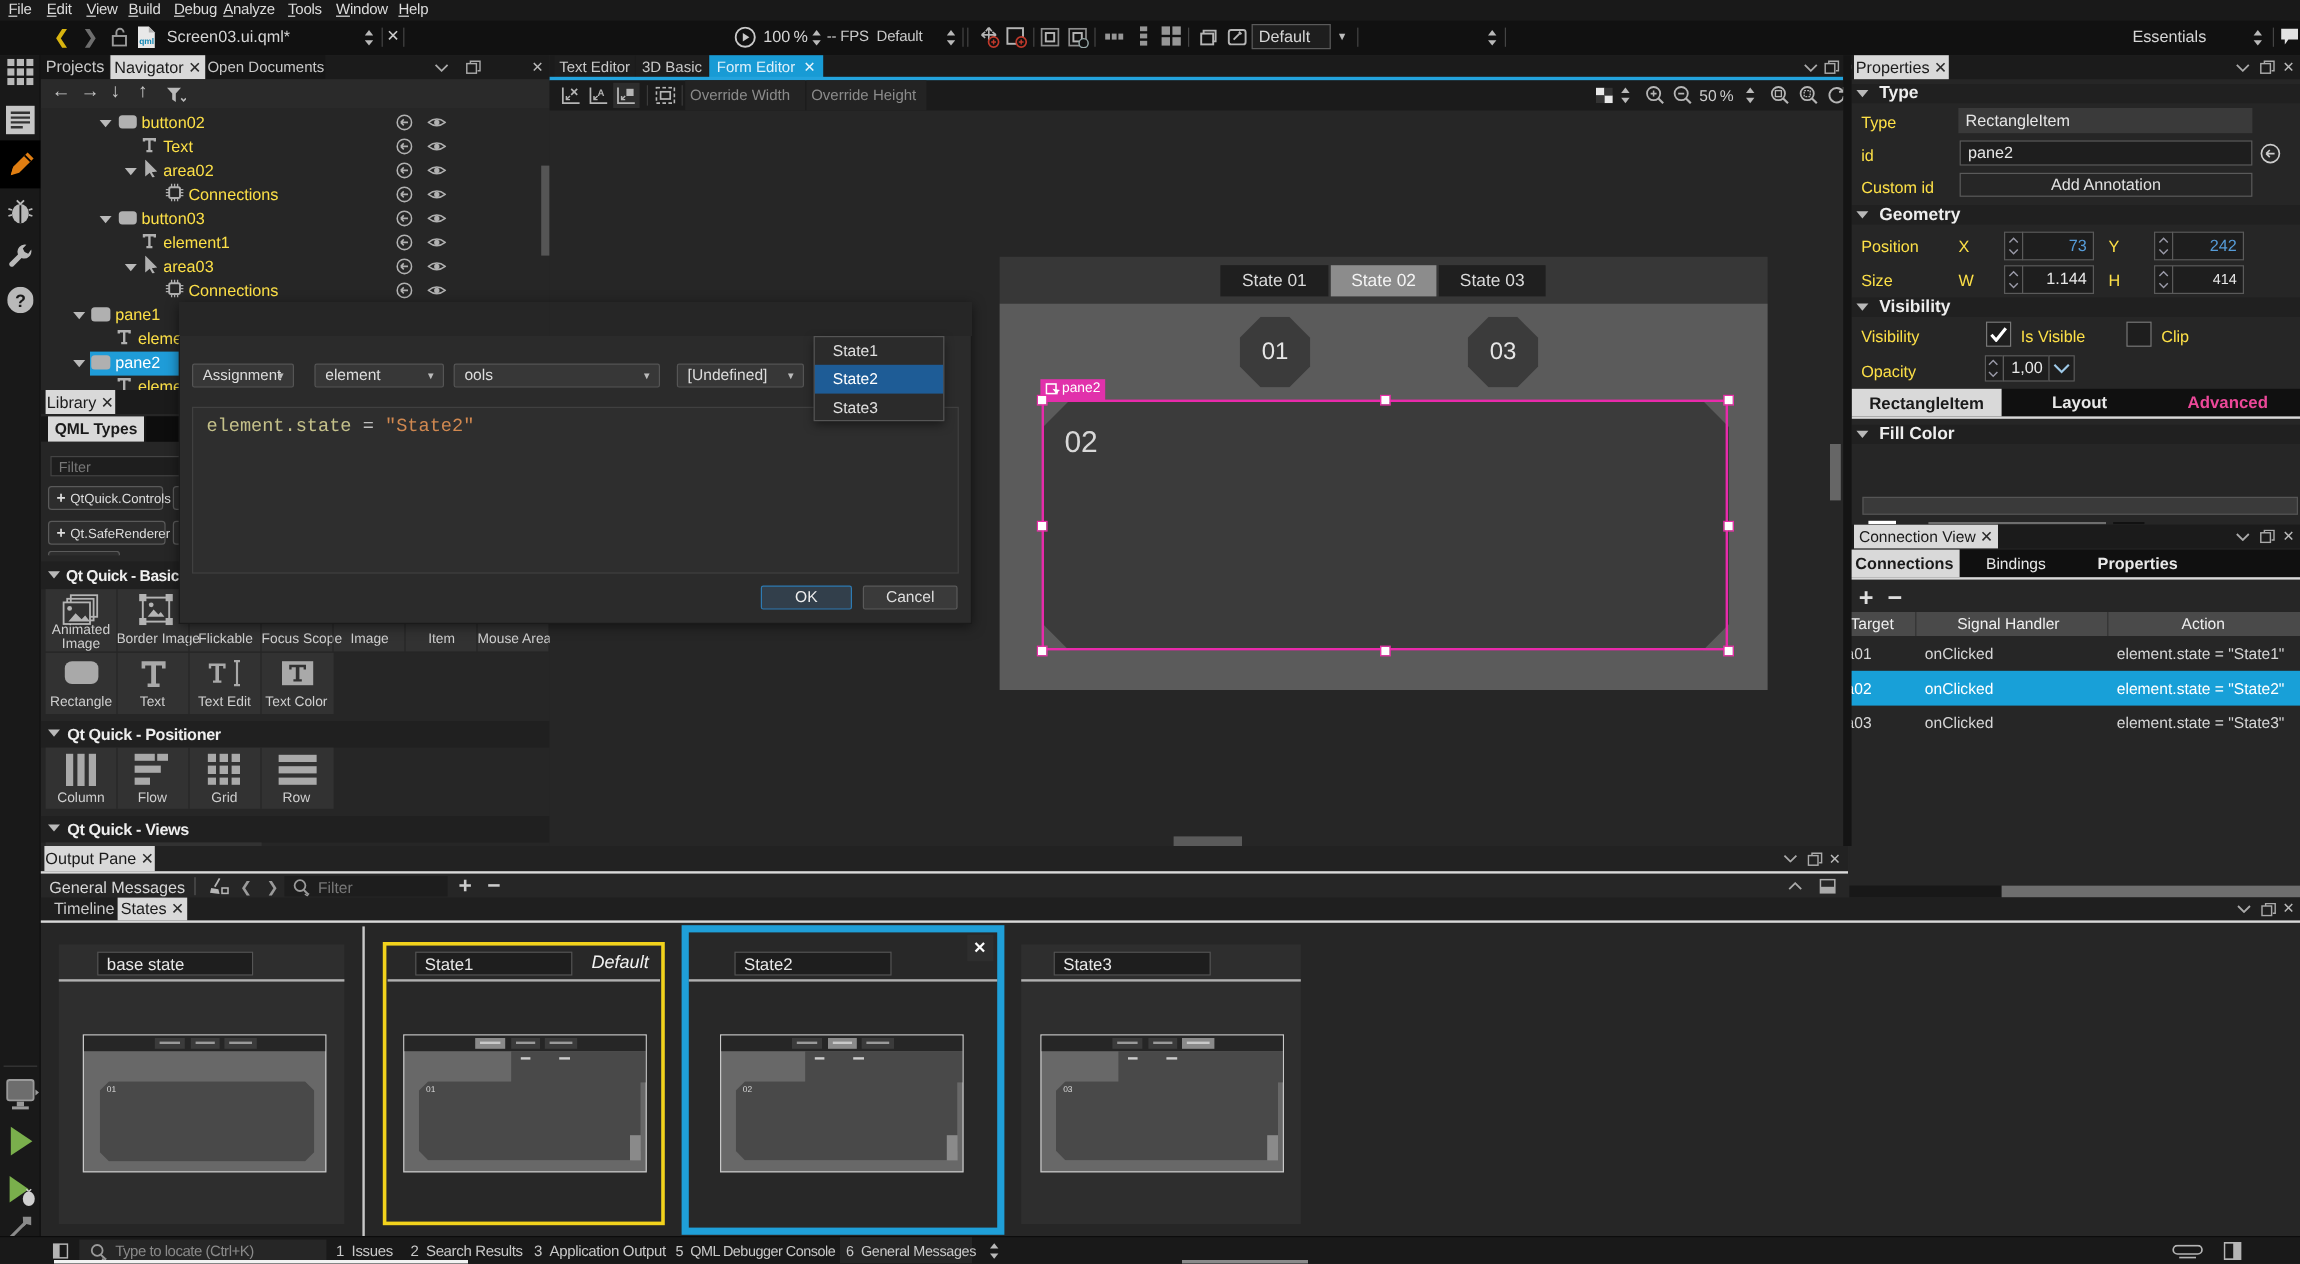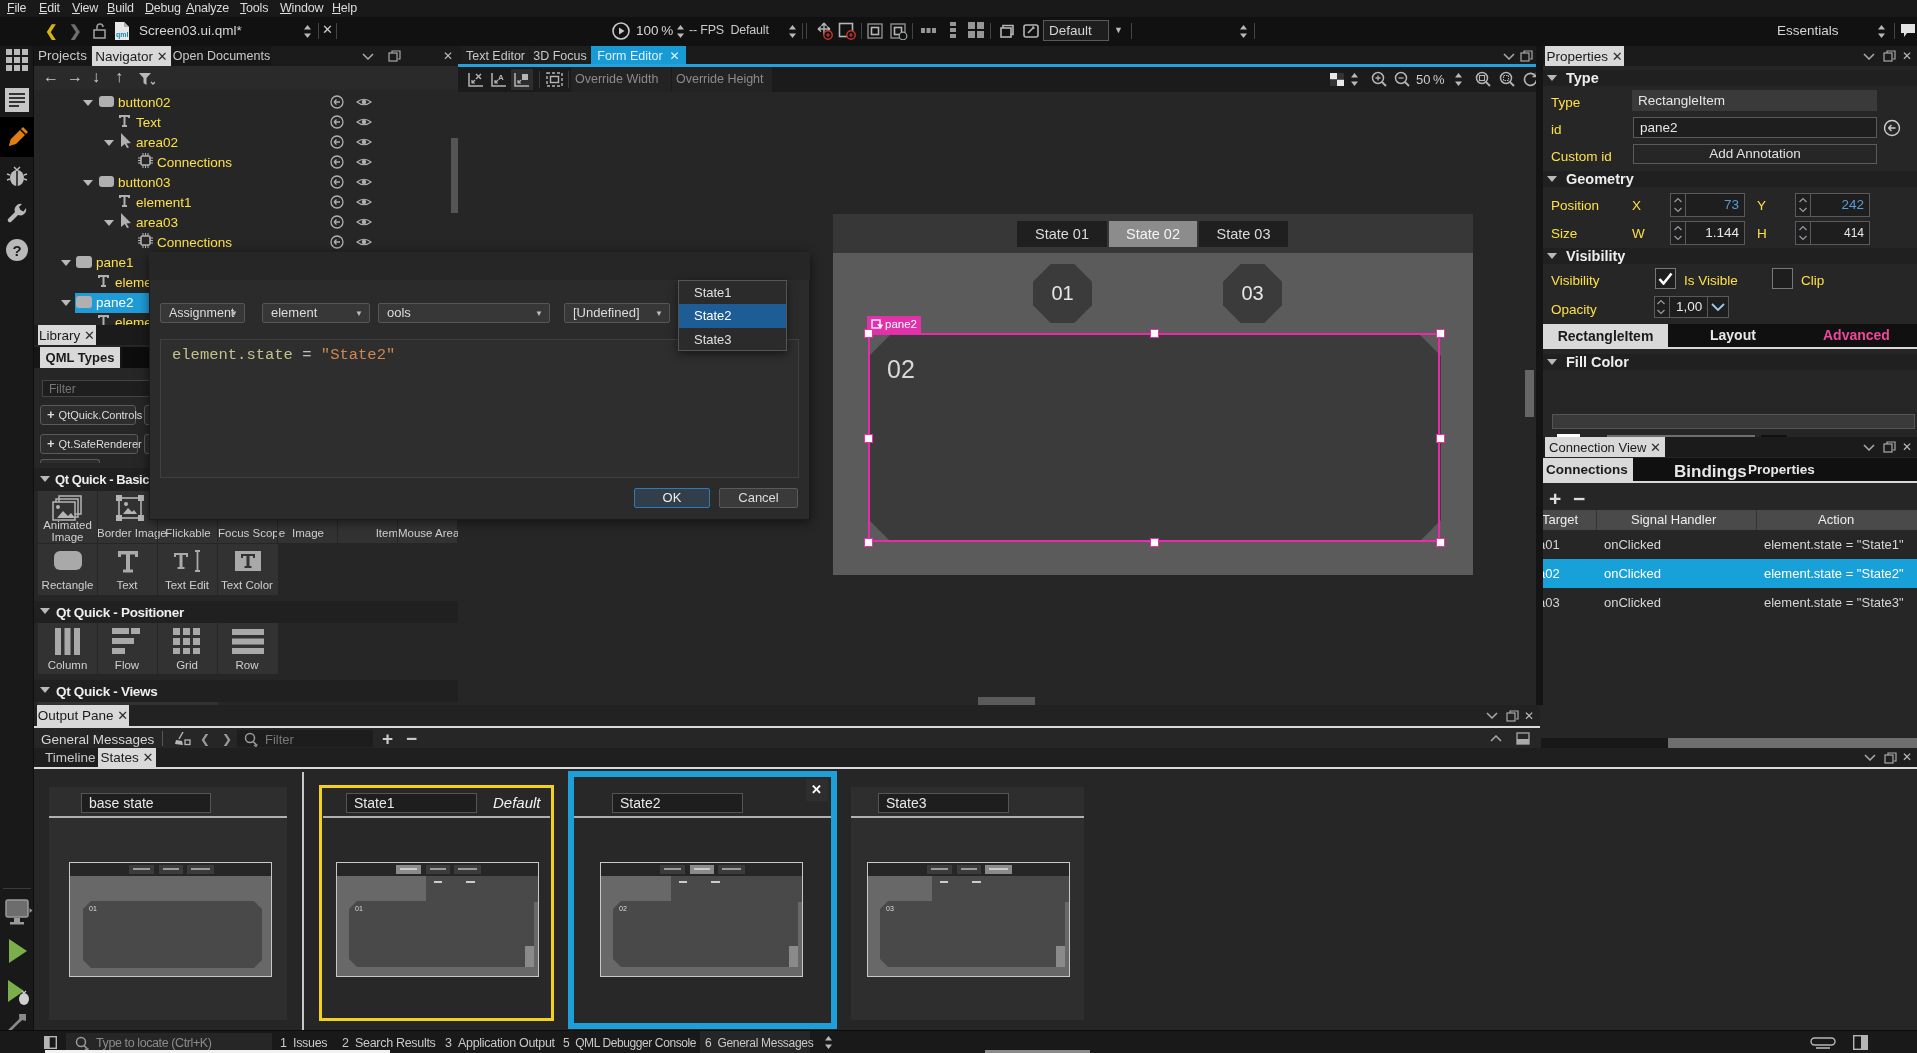--- a/index.html
+++ b/index.html
@@ -393,21 +393,21 @@
             <rect x="1" y="20" width="6" height="6"></rect>
             <rect x="23" y="20" width="6" height="6"></rect>
             <circle cx="11" cy="9" r="2"></circle>
             <path d="M8 19 l5-6 4 4 2-2 3 4 z"></path>
           </g>
         </svg>
   <div class="ab" style="left:63px;top:62px;width:60px;height:14px;text-align:center;white-space:nowrap;font-size:11.5px">Border Image</div>
   <div class="ab" style="left:124px;top:62px;width:60px;height:14px;text-align:center;white-space:nowrap;font-size:11.5px">Flickable</div>
   <div class="ab" style="left:184px;top:62px;width:60px;height:14px;text-align:center;white-space:nowrap;font-size:11.5px">Focus Scope</div>
   <div class="ab" style="left:244px;top:62px;width:60px;height:14px;text-align:center;white-space:nowrap;font-size:11.5px">Image</div>
-  <div class="ab" style="left:304px;top:62px;width:60px;height:14px;text-align:right;white-space:nowrap;font-size:11.5px">Item</div>
+  <div class="ab" style="left:304px;top:62px;width:60px;height:14px;text-align:center;white-space:nowrap;font-size:11.5px">Item</div>
   <div class="ab" style="left:364px;top:62px;width:60px;height:14px;text-align:center;white-space:nowrap;font-size:11.5px">Mouse Area</div>
   <div class="ab" style="left:63px;top:26px;width:1px;height:52px;background:#262626"></div>
   <div class="ab" style="left:123px;top:26px;width:1px;height:52px;background:#262626"></div>
   <div class="ab" style="left:183px;top:26px;width:1px;height:52px;background:#262626"></div>
   <div class="ab" style="left:243px;top:26px;width:1px;height:52px;background:#262626"></div>
   <div class="ab" style="left:303px;top:26px;width:1px;height:52px;background:#262626"></div>
   <div class="ab" style="left:363px;top:26px;width:1px;height:52px;background:#262626"></div>
 
   <div class="ab" style="left:4px;top:79px;width:240px;height:51px;background:#323232"></div>
   <div class="ab" style="left:20px;top:86px;width:28px;height:19px;background:#a9a9a9;border-radius:6px"></div>
@@ -481,21 +481,21 @@
   <div class="ab tri" style="left:6px;top:222px"></div>
   <span class="ab sech" style="left:22px;top:219px;font-size:13.5px;letter-spacing:-0.3px">Qt Quick - Views</span>
   <div class="ab" style="left:4px;top:237px;width:180px;height:3px;background:#323232"></div>
  </div>
  <div class="ab" style="left:417px;top:83px;width:7px;height:59px;background:#555"></div>
 </div>
 
 <div class="ab" style="left:458px;top:46px;width:1078px;height:659px;background:#262626">
  <div class="ab" style="left:0;top:0;width:1078px;height:20px;background:#1b1b1b">
   <div class="ab dtabtxt" style="left:4px;top:0;width:67px;height:20px;background:#1e1e1e;text-align:center;line-height:20px;font-size:12.5px">Text Editor</div>
-  <div class="ab dtabtxt" style="left:72px;top:0;width:60px;height:20px;background:#1e1e1e;text-align:center;line-height:20px;font-size:12.5px">3D Focus</div>
+  <div class="ab dtabtxt" style="left:72px;top:0;width:60px;height:20px;background:#1e1e1e;text-align:center;line-height:20px;font-size:12.5px">3D Basic</div>
   <div class="ab" style="left:133px;top:0;width:95px;height:20px;background:#189bd5;color:#dff0fa;display:flex;align-items:center;justify-content:center;font-size:12.5px">Form Editor&nbsp;&nbsp;<span style="color:#e8f5fc;font-size:12px">✕</span></div>
   <svg class="ab" style="left:1045px;top:7px" width="12" height="7" viewBox="0 0 12 7">
           <path d="M1 1 l5 5 5-5" stroke="#aaa" stroke-width="1.5" fill="none"></path>
         </svg>
   <svg class="ab" style="left:1062px;top:4px" width="14" height="12" viewBox="0 0 14 12">
           <rect x="1" y="3" width="8" height="8" fill="none" stroke="#aaa" stroke-width="1.2"></rect>
           <path d="M4 3 v-2 h8 v8 h-2" fill="none" stroke="#aaa" stroke-width="1.2"></path>
         </svg>
   <span class="ab" style="left:1079px;top:3px;color:#bbb;font-size:12px">✕</span>
  </div>
@@ -704,21 +704,21 @@
           <path d="M1 1 l5 5 5-5" stroke="#aaa" stroke-width="1.5" fill="none"></path>
         </svg>
   <svg class="ab" style="left:342px;top:4px" width="14" height="12" viewBox="0 0 14 12">
           <rect x="1" y="3" width="8" height="8" fill="none" stroke="#aaa" stroke-width="1.2"></rect>
           <path d="M4 3 v-2 h8 v8 h-2" fill="none" stroke="#aaa" stroke-width="1.2"></path>
         </svg>
   <span class="ab" style="left:361px;top:3px;color:#bbb;font-size:12px">✕</span>
  </div>
  <div class="ab" style="left:0;top:21px;width:376px;height:23px;background:#101010"></div>
  <div class="ab wtab" style="left:0;top:21px;width:92px;height:23px;font-weight:bold;font-size:13.5px">Connections</div>
- <span class="ab" style="left:133px;top:25px;font-weight:bold;font-size:17px;color:#e8e8e8">Bindings</span>
+ <span class="ab" style="left:114px;top:25px;font-weight:normal;font-size:13px;color:#e8e8e8">Bindings</span>
  <span class="ab" style="left:207px;top:25px;font-weight:bold;font-size:13.5px;color:#e8e8e8">Properties</span>
  <div class="ab" style="left:0;top:44px;width:376px;height:2px;background:#d9d9d9"></div>
  <span class="ab" style="left:8px;top:50px;color:#ddd;font-size:21px;font-weight:bold">+</span>
  <span class="ab" style="left:32px;top:50px;color:#ddd;font-size:21px;font-weight:bold">−</span>
  <div class="ab" style="left:0;top:73px;width:376px;height:20px;background:#4a4a4a;color:#eee;font-size:13px">
   <span class="ab" style="left:1px;top:2px">Target</span>
   <span class="ab" style="left:90px;top:2px">Signal Handler</span>
   <span class="ab" style="left:277px;top:2px">Action</span>
   <div class="ab" style="left:55px;top:0;width:1px;height:20px;background:#333"></div>
   <div class="ab" style="left:215px;top:0;width:1px;height:20px;background:#333"></div>

